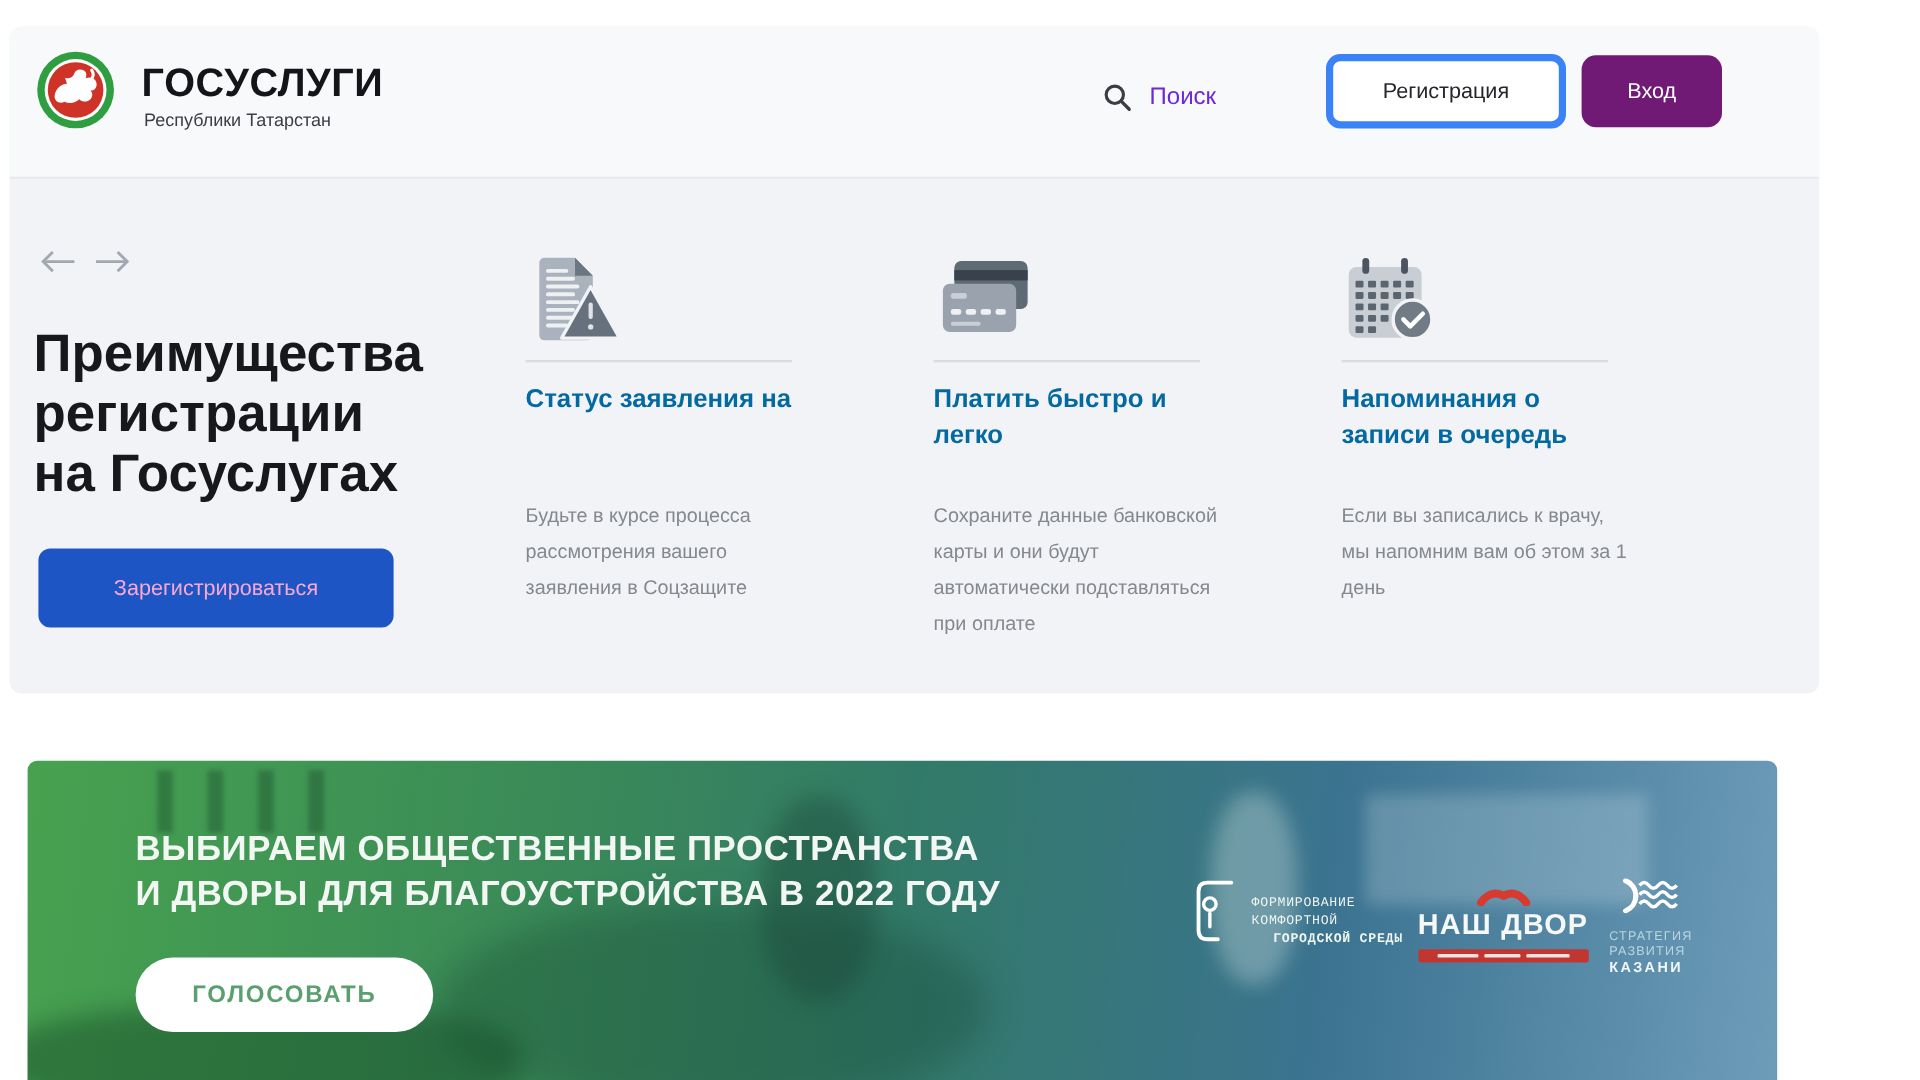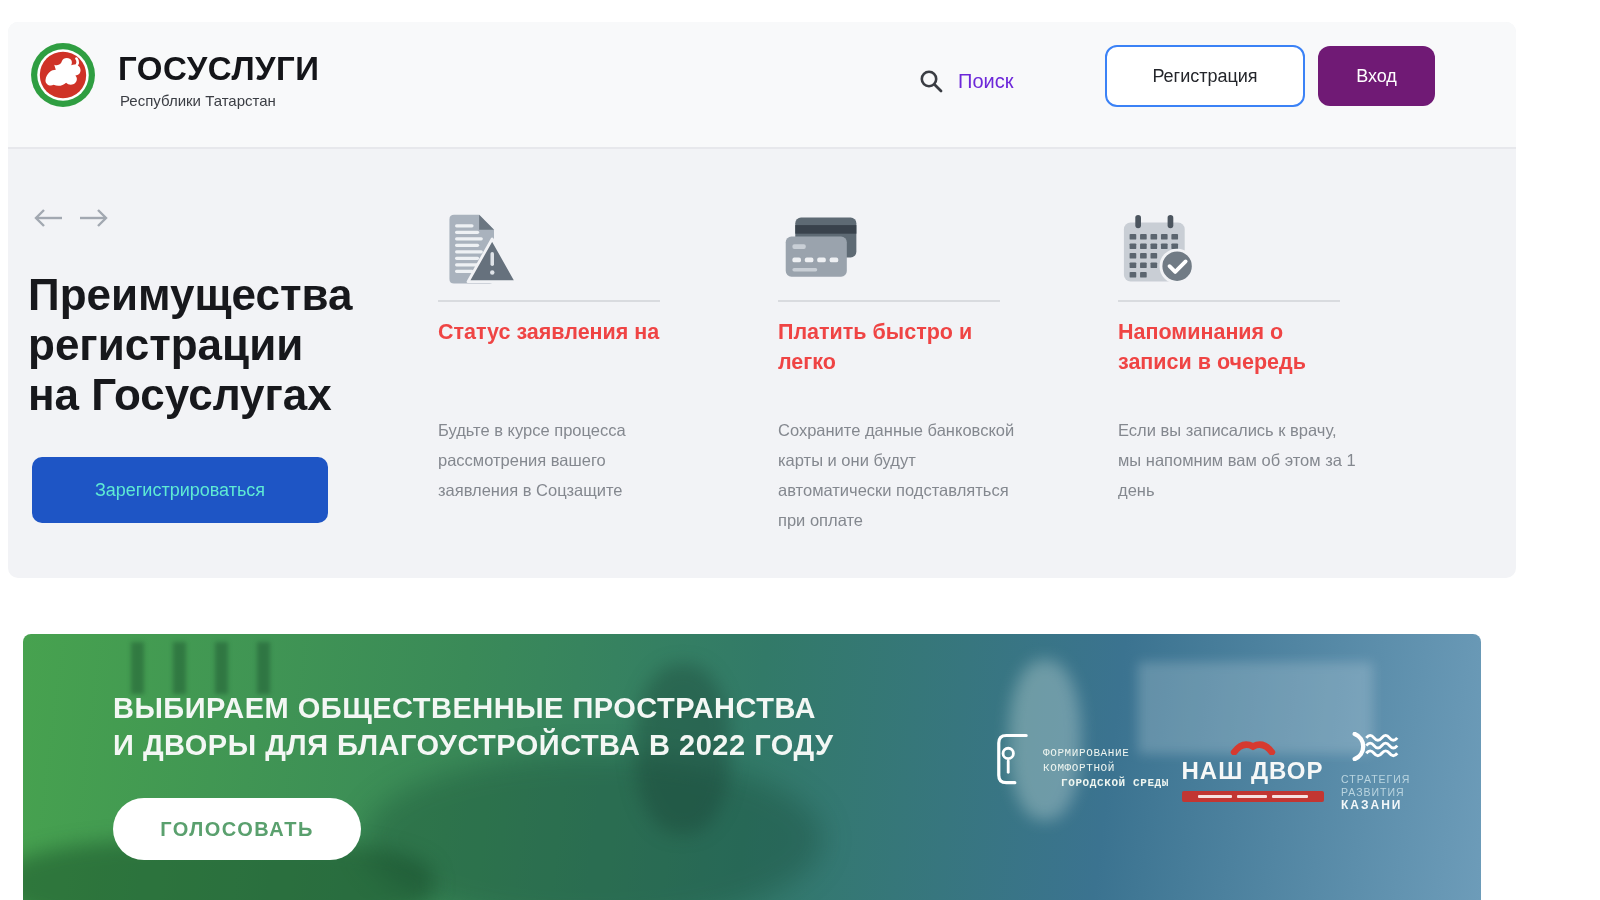--- a/index.html
+++ b/index.html
@@ -26,49 +26,49 @@
   .emblem{left:30px;top:42px;width:66px;height:66px;}
   .brand-title{
     left:118px;top:50px;font-size:33px;font-weight:800;
     letter-spacing:.5px;color:#141519;white-space:nowrap;
   }
   .brand-subtitle{left:120px;top:92px;font-size:15px;color:#3b3e44;white-space:nowrap;}
   .search{left:918px;top:62px;width:150px;height:38px;display:flex;align-items:center;gap:14px;cursor:pointer;}
   .search-label{font-size:20px;color:#6d28d9;}
   .btn-register{
     left:1105px;top:45px;width:200px;height:62px;
-    background:#ffffff;border:2px solid #3b82f6;border-radius:12px;
+    background:#ffffff;border:6px solid #3b82f6;border-radius:12px;
     font-size:18px;color:#24262b;display:flex;align-items:center;justify-content:center;
     box-sizing:border-box;cursor:pointer;
   }
   .btn-login{
     left:1318px;top:46px;width:117px;height:60px;
     background:#701a75;border-radius:12px;
     font-size:18px;color:#ffffff;display:flex;align-items:center;justify-content:center;
     cursor:pointer;
   }
 
   
   .arrow-prev{left:30px;top:206px;width:36px;height:24px;cursor:pointer;}
   .arrow-next{left:76px;top:206px;width:36px;height:24px;cursor:pointer;}
   .promo-heading{left:28px;top:270px;font-size:44px;font-weight:700;color:#17181c;line-height:50px;}
   .promo-heading span{display:block;white-space:nowrap;}
   .btn-signup{
     left:32px;top:457px;width:296px;height:66px;
     background:#1e55c5;border-radius:10px;
-    font-size:18px;color:#5eead4;display:flex;align-items:center;justify-content:center;
+    font-size:18px;color:#f9a8d4;display:flex;align-items:center;justify-content:center;
     cursor:pointer;
   }
 
   
   .card{top:205px;width:285px;height:340px;}
   .card.c1{left:438px;} .card.c2{left:778px;} .card.c3{left:1118px;}
   .card-icon{position:absolute;left:2px;top:8px;}
   .card-divider{position:absolute;left:0;top:95px;width:222px;height:2px;background:#d9dbdf;}
-  .card-title{position:absolute;left:0;top:112px;font-size:21.5px;font-weight:700;color:#ef4444;line-height:30px;}
+  .card-title{position:absolute;left:0;top:112px;font-size:21.5px;font-weight:700;color:#0369a1;line-height:30px;}
   .card-title span{display:block;white-space:nowrap;}
   .card-desc{position:absolute;left:0;top:210px;font-size:16.5px;color:#84888f;line-height:30px;}
   .card-desc span{display:block;white-space:nowrap;}
 
   
   .banner{
     left:23px;top:634px;width:1458px;height:266px;
     border-radius:8px 8px 0 0;overflow:hidden;
     background:linear-gradient(97deg,#47a24f 0%,#3a8a58 30%,#327a68 50%,#3b7390 74%,#6d9cb9 100%);
   }

